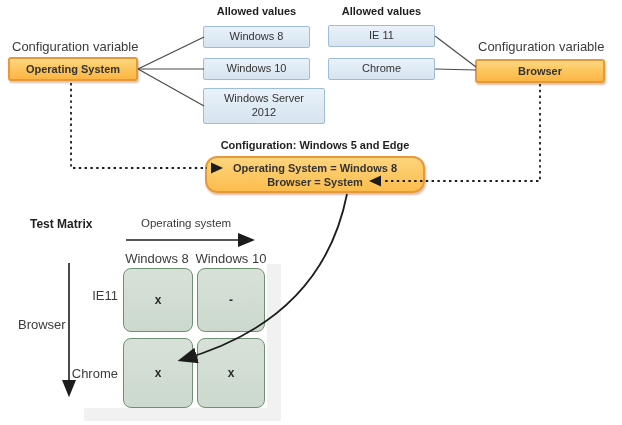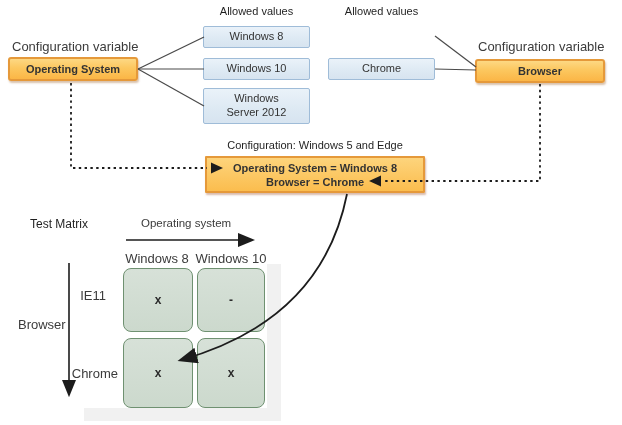--- a/index.html
+++ b/index.html
@@ -2,38 +2,38 @@
 <html><head>
 <meta charset="utf-8">
 <style>
   html,body{margin:0;padding:0;background:#fff;}
   .canvas{
     position:relative;width:622px;height:425px;background:#ffffff;
     font-family:"Liberation Sans",sans-serif;color:#3d3d3d;overflow:hidden;
   }
   .abs{position:absolute;}
   .lbl{font-size:13px;color:#3b3b3b;white-space:nowrap;}
-  .hdr{font-size:11px;font-weight:400;color:#1f1f1f;white-space:nowrap;}
+  .hdr{font-size:11px;font-weight:700;color:#1f1f1f;white-space:nowrap;}
   .center{text-align:center;}
   .orange-box{
     background:linear-gradient(180deg,#fdd883 0%,#fcc75f 45%,#fbb646 100%);
     border:2px solid #e5993a;border-radius:3px;
     box-shadow:1px 2px 2px rgba(170,120,70,.45);
     display:flex;align-items:center;justify-content:center;
     font-size:11px;font-weight:600;color:#333;box-sizing:border-box;
   }
   .blue-box{
     background:linear-gradient(180deg,#eaf2f9 0%,#dde9f3 60%,#d7e4f0 100%);
     border:1px solid #9fbcd8;border-radius:2px;
     display:flex;align-items:center;justify-content:center;
     font-size:11px;color:#333;box-sizing:border-box;text-align:center;line-height:1.25;
   }
   .config-box{
     background:linear-gradient(180deg,#fdd47c 0%,#fbbd4e 100%);
-    border:2px solid #e5993a;border-radius:1px;
+    border:2px solid #e5993a;border-radius:12px;
     box-shadow:1px 2px 2px rgba(180,120,90,.5);
     box-sizing:border-box;font-size:11px;font-weight:600;color:#333;
     display:flex;flex-direction:column;align-items:center;justify-content:center;
     line-height:14px;
   }
   .green-cell{
     background:linear-gradient(180deg,#d7e1d8 0%,#ccd9cd 100%);
     border:1.5px solid #6f9171;border-radius:8px;
     display:flex;align-items:center;justify-content:center;
     font-size:12px;font-weight:700;color:#2b2b2b;box-sizing:border-box;
@@ -48,41 +48,42 @@
 
   <div class="abs shadow-strip" style="left:267px;top:264px;width:14px;height:157px;"></div>
   <div class="abs shadow-strip" style="left:84px;top:408px;width:197px;height:13px;"></div>
 
   <div class="abs lbl" style="left:12px;top:39px;">Configuration variable</div>
   <div class="abs orange-box" style="left:8px;top:57px;width:130px;height:24px;">Operating System</div>
 
   <div class="abs hdr center" style="left:203px;top:5px;width:107px;">Allowed values</div>
   <div class="abs blue-box" style="left:203px;top:26px;width:107px;height:22px;">Windows 8</div>
   <div class="abs blue-box" style="left:203px;top:58px;width:107px;height:22px;">Windows 10</div>
-  <div class="abs blue-box" style="left:203px;top:88px;width:107px;height:36px;padding:0 14px;">Windows Server 2012</div>
+  <div class="abs blue-box" style="left:203px;top:88px;width:122px;height:36px;padding:0 14px;">Windows Server 2012</div>
 
   <div class="abs hdr center" style="left:328px;top:5px;width:107px;">Allowed values</div>
+  <div class="abs blue-box" style="left:328px;top:25px;width:107px;height:22px;">IE 11</div>
   <div class="abs blue-box" style="left:328px;top:58px;width:107px;height:22px;">Chrome</div>
 
   <div class="abs lbl" style="left:478px;top:39px;">Configuration variable</div>
   <div class="abs orange-box" style="left:475px;top:59px;width:130px;height:24px;">Browser</div>
 
   <div class="abs hdr center" style="left:205px;top:139px;width:220px;">Configuration: Windows 5 and Edge</div>
   <div class="abs config-box" style="left:205px;top:156px;width:220px;height:37px;">
     <span>Operating System = Windows 8</span>
-    <span>Browser = Chrome</span>
+    <span>Browser = System</span>
   </div>
 
   <div class="abs hdr" style="left:30px;top:217px;font-size:12px;">Test Matrix</div>
   <div class="abs lbl" style="left:141px;top:217px;font-size:11.5px;">Operating system</div>
   <div class="abs lbl" style="left:18px;top:317px;">Browser</div>
 
   <div class="abs lbl center" style="left:121px;top:251px;width:72px;">Windows 8</div>
   <div class="abs lbl center" style="left:195px;top:251px;width:72px;">Windows 10</div>
-  <div class="abs lbl" style="left:48px;top:288px;width:58px;text-align:right;">IE11</div>
+  <div class="abs lbl" style="left:60px;top:288px;width:58px;text-align:right;">IE11</div>
   <div class="abs lbl" style="left:60px;top:366px;width:58px;text-align:right;">Chrome</div>
 
   <div class="abs green-cell" style="left:123px;top:268px;width:70px;height:64px;">x</div>
   <div class="abs green-cell" style="left:197px;top:268px;width:68px;height:64px;">-</div>
   <div class="abs green-cell" style="left:123px;top:338px;width:70px;height:70px;">x</div>
   <div class="abs green-cell" style="left:197px;top:338px;width:68px;height:70px;">x</div>
 
   <svg class="overlay" width="622" height="425" viewBox="0 0 622 425">
     <defs>
       <marker id="arrowhead" markerWidth="11" markerHeight="9" refX="9" refY="4.5" orient="auto">

